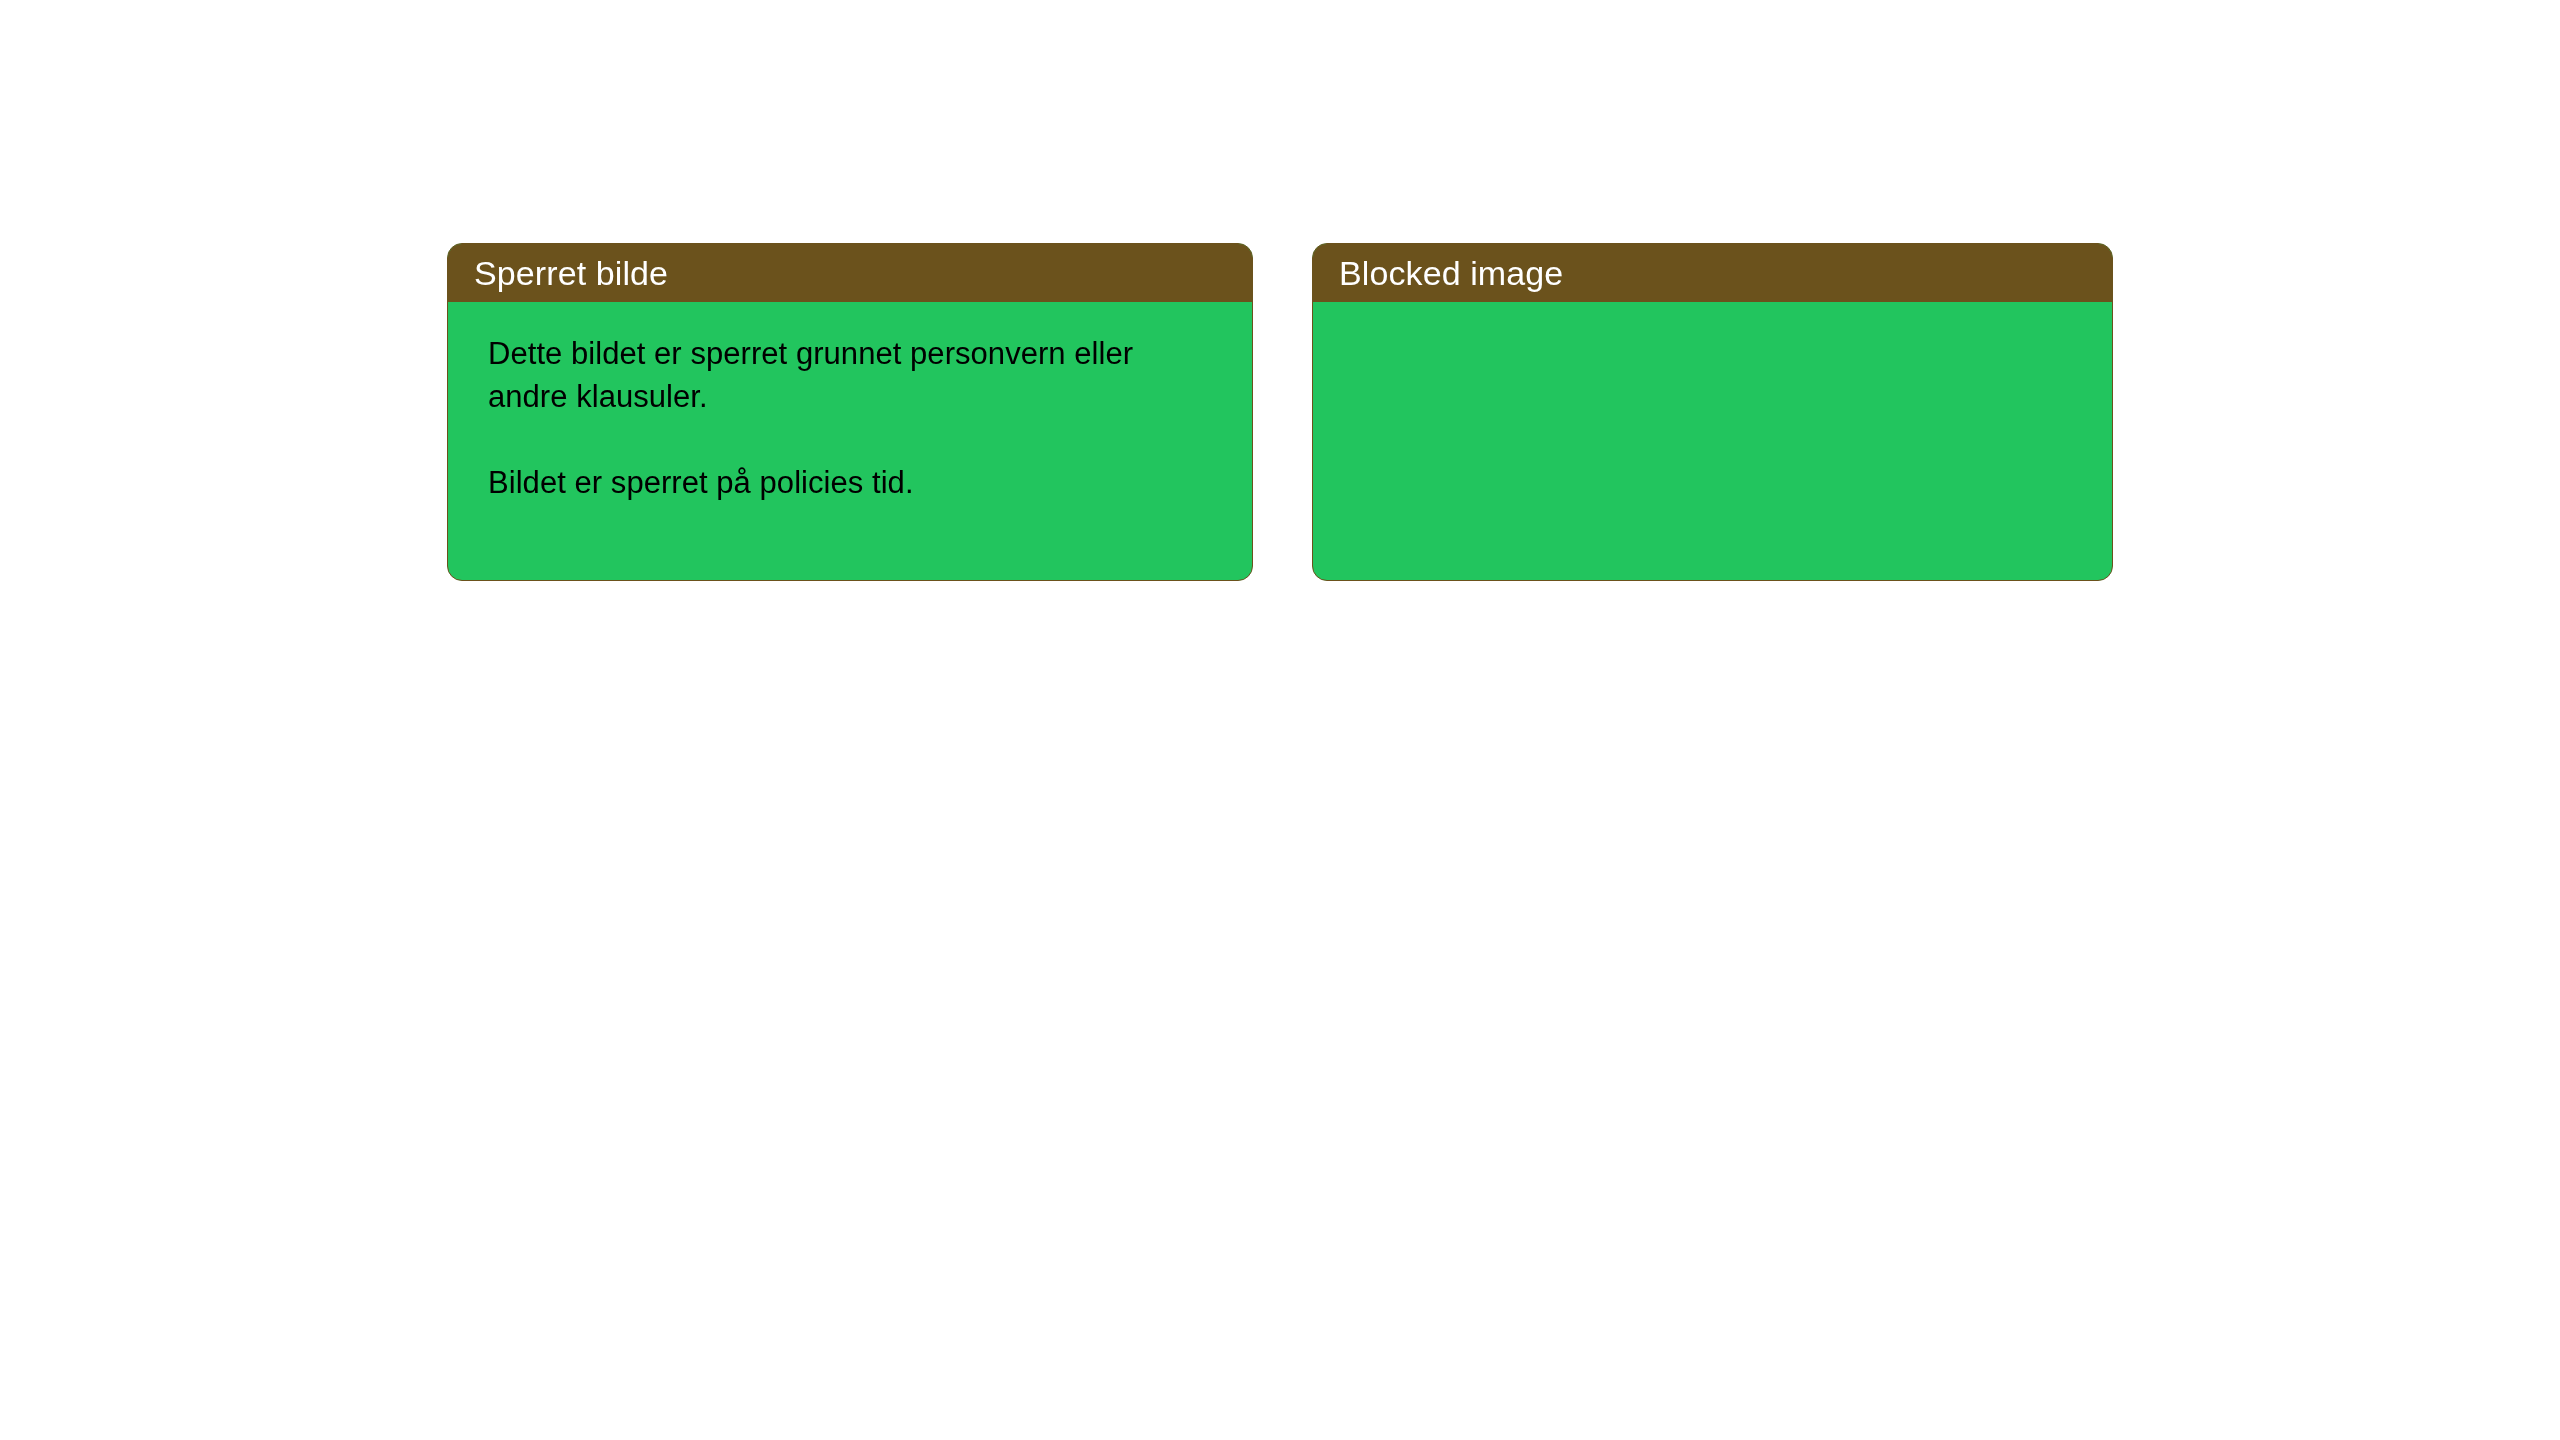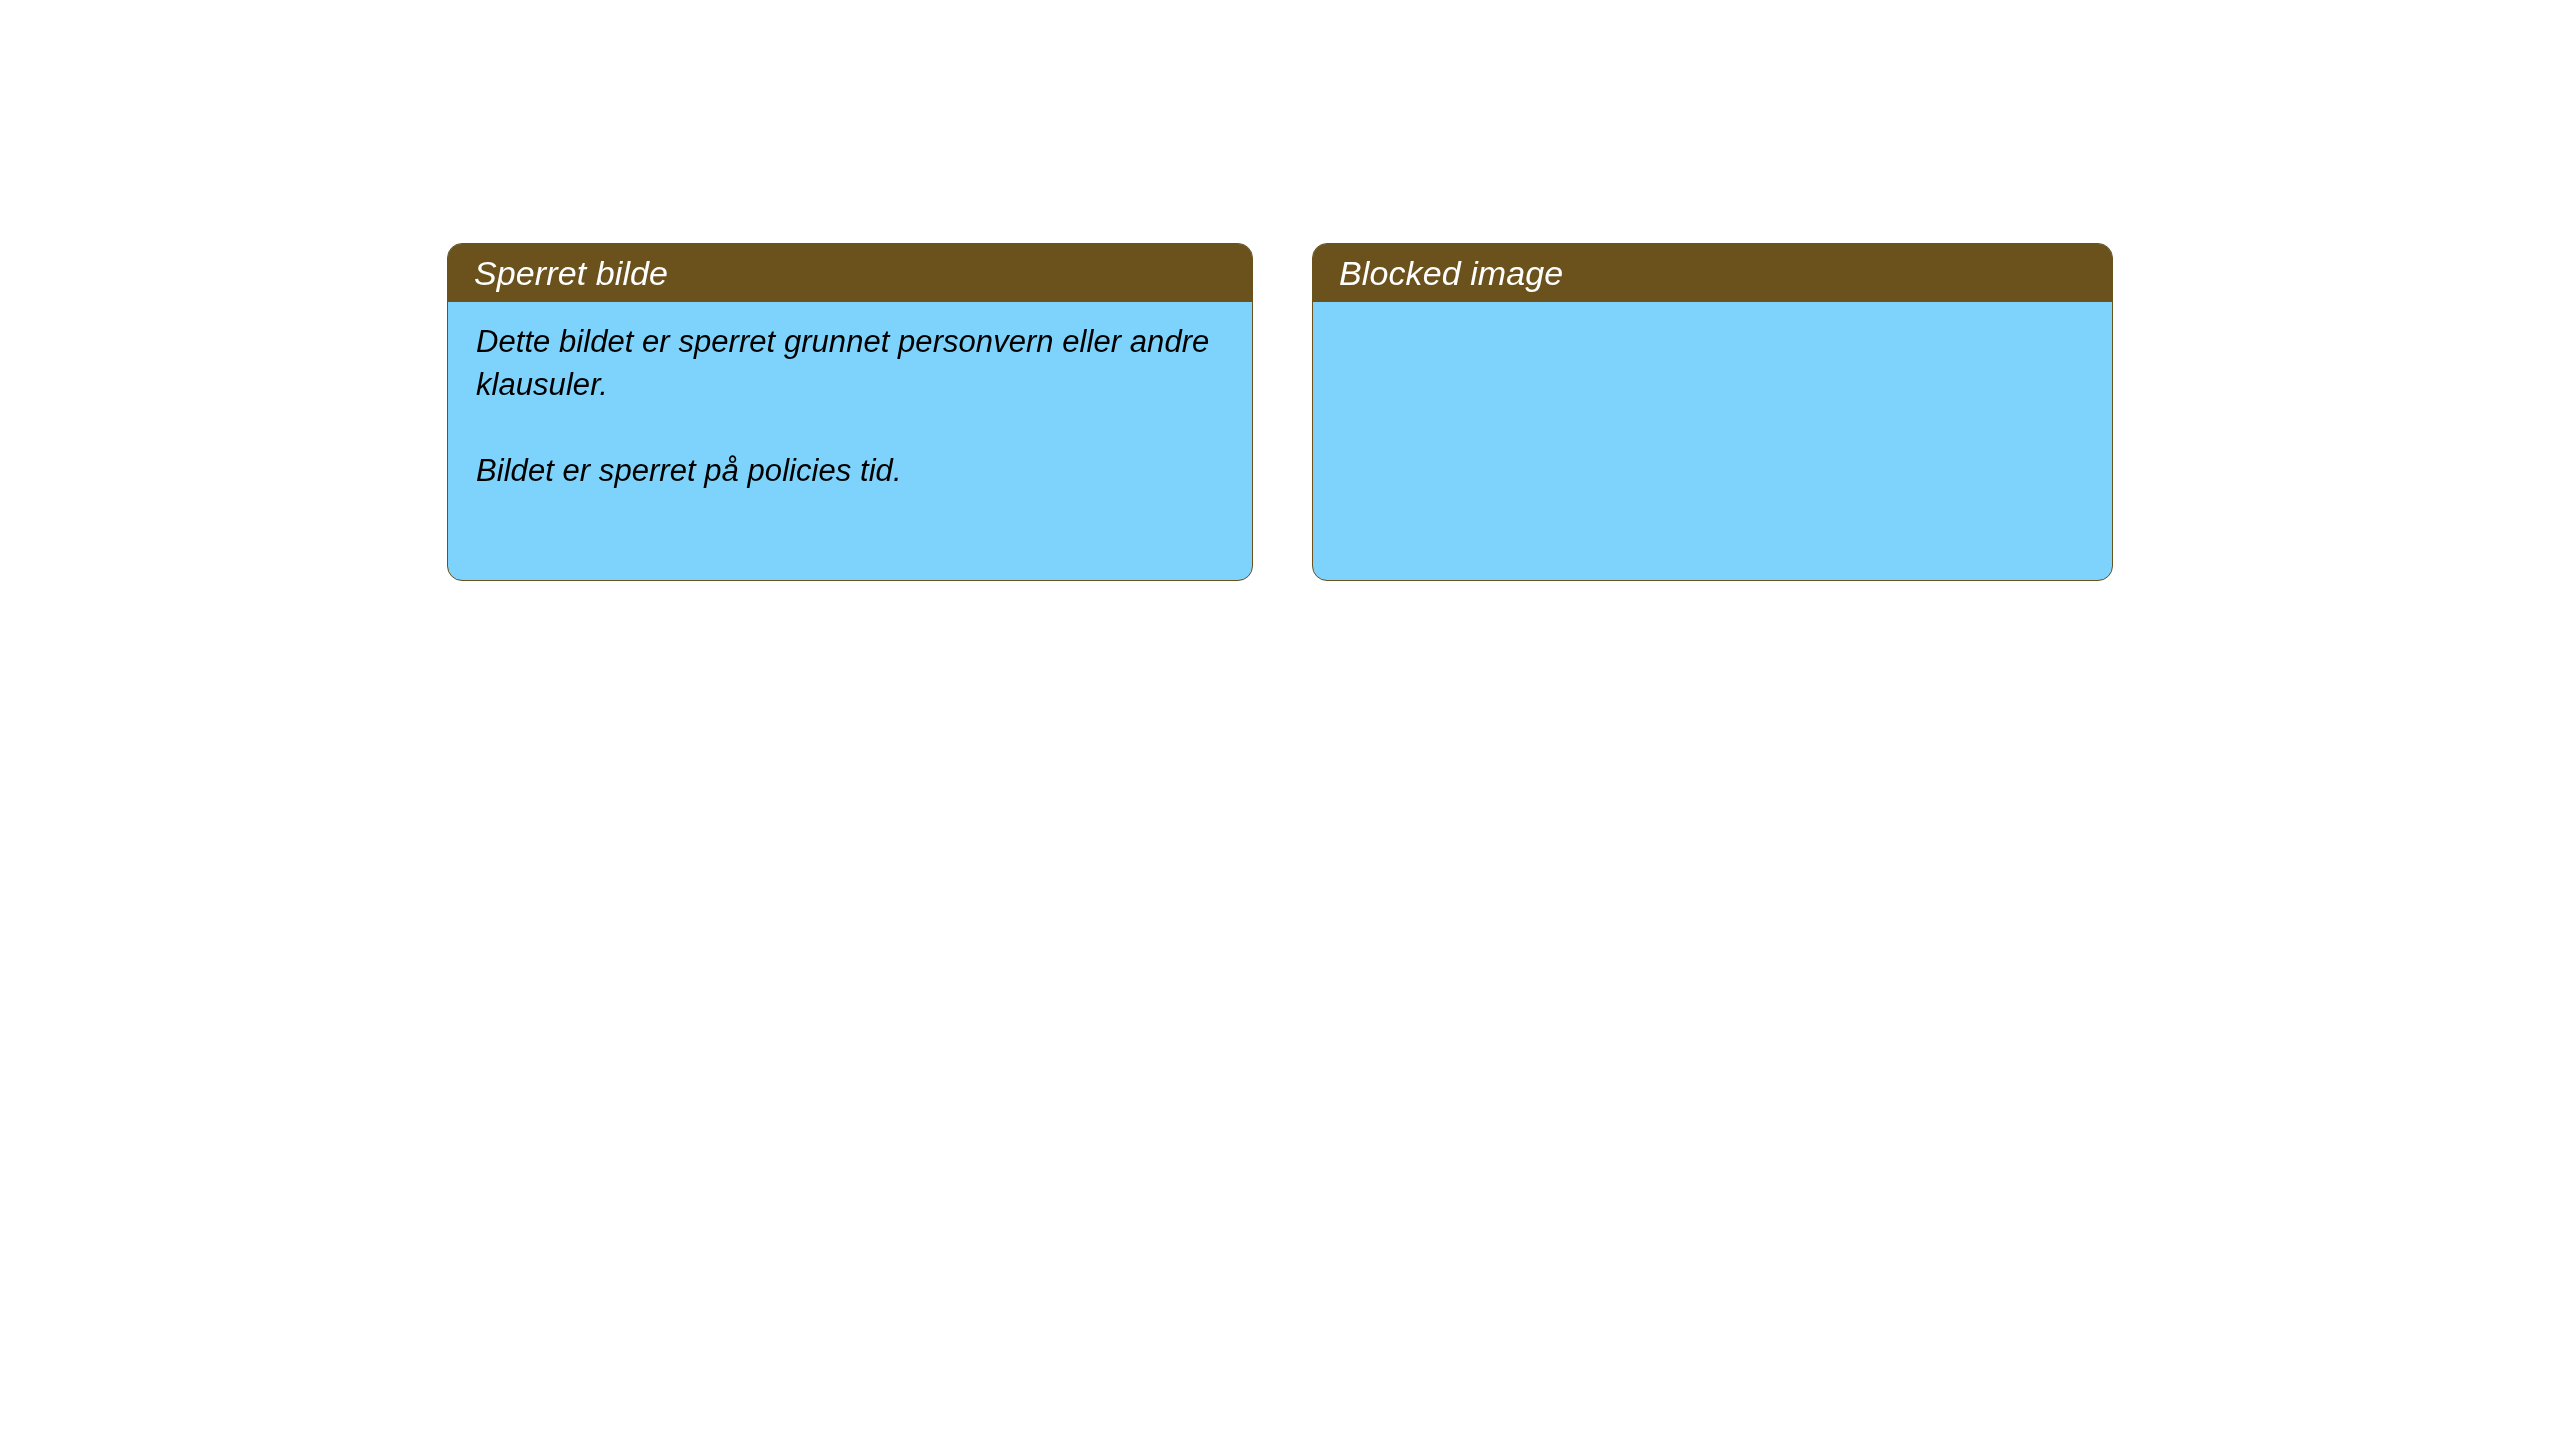--- a/index.html
+++ b/index.html
@@ -19,25 +19,24 @@
   #canvas {
     position: relative;
     width: 2560px;
     height: 1440px;
   }
 
   
   .card {
     position: absolute;
     box-sizing: border-box;
-    background: #7dd3fc;
+    background: #22c55e;
     border-radius: 15px;
     overflow: hidden;
     border: 1px solid #6b521c;
-    font-style: italic;
   }
 
   .card--no {
     left: 447px;
     top: 243px;
     width: 806px;
     height: 338px;
   }
 
   .card--en {
@@ -71,21 +70,21 @@
   .card-body {
     box-sizing: border-box;
     padding: 18px 24px 0 28px;
   }
 
   .card-paragraph {
     color: #000000;
     font-size: 31px;
     line-height: 43px;
     font-weight: 400;
-    margin: 0;
+    margin: 12px;
     letter-spacing: 0.05px;
   }
 
   .card-paragraph + .card-paragraph {
     margin-top: 43px;
   }
 </style>
 </head>
 <body>
 

